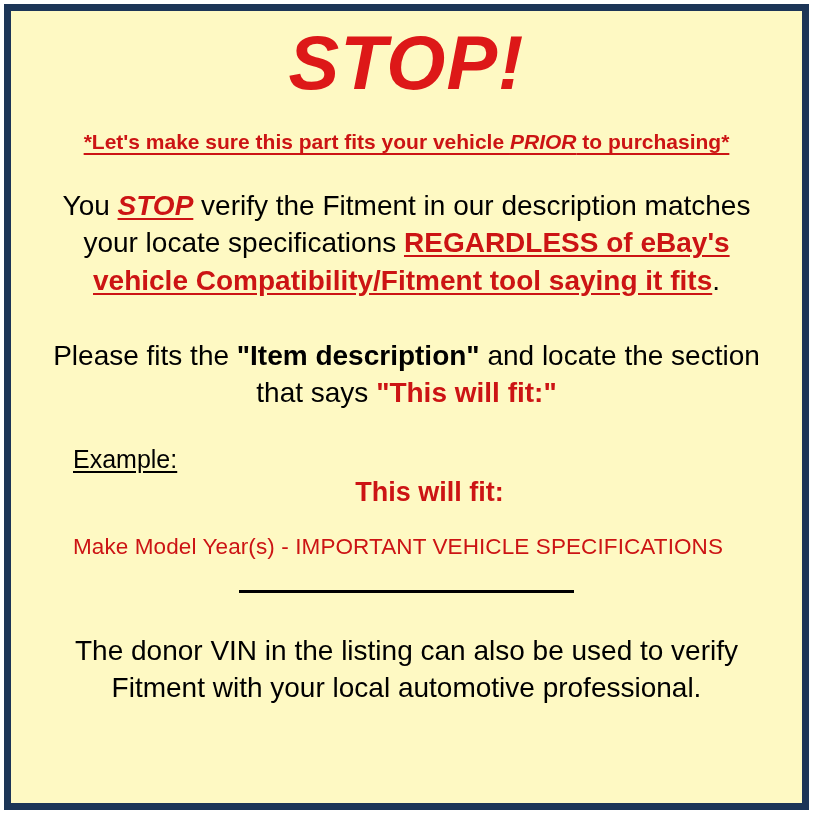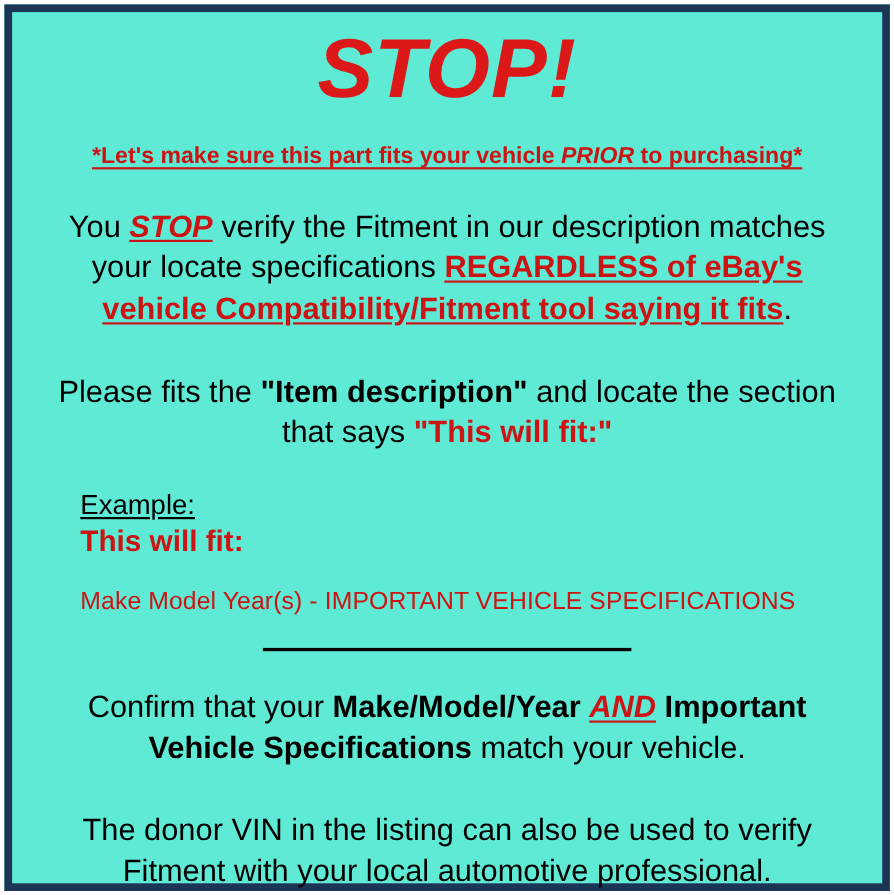--- a/index.html
+++ b/index.html
@@ -18,21 +18,21 @@
     background: #ffffff;
     overflow: hidden;
   }
   #notice-frame {
     position: absolute;
     left: 4px;
     top: 4px;
     right: 4px;
     bottom: 4px;
     border: 7px solid #1c3557;
-    background: #5eead4;
+    background: #fef9c3;
     box-sizing: border-box;
   }
   #notice-body {
     position: absolute;
     left: 0;
     top: 0;
     right: 0;
     bottom: 0;
     padding: 0 16px;
     box-sizing: border-box;
@@ -118,20 +118,21 @@
     text-decoration: underline;
     text-underline-offset: 3px;
     line-height: 1.15;
   }
   #example-fit-line {
     font-size: 27px;
     font-weight: bold;
     color: #cc1414;
     line-height: 1.2;
     margin-top: 2px;
+    text-align: center;
   }
   #example-spec-line {
     font-size: 22.5px;
     font-weight: normal;
     color: #cc1414;
     line-height: 1.2;
     margin-top: 24px;
     letter-spacing: 0.1px;
   }
 
@@ -172,21 +173,18 @@
       <div id="example-block">
         <div id="example-label">Example:</div>
         <div id="example-fit-line">This will fit:</div>
         <div id="example-spec-line">Make Model Year(s) - IMPORTANT VEHICLE SPECIFICATIONS</div>
       </div>
 
       <div id="divider-wrap">
         <span id="divider-rule"></span>
       </div>
 
-      <p class="para" id="para-confirm">
-        <span>Confirm that your </span><span class="k-bold">Make/Model/Year</span><span>&nbsp;</span><span class="r-bold-u-it">AND</span><span>&nbsp;</span><span class="k-bold">Important Vehicle Specifications</span><span> match your vehicle.</span>
-      </p>
 
       <p class="para" id="para-vin">The donor VIN in the listing can also be used to verify Fitment with your local automotive professional.</p>
 
     </div>
   </div>
 </div>
 
 </body></html>

